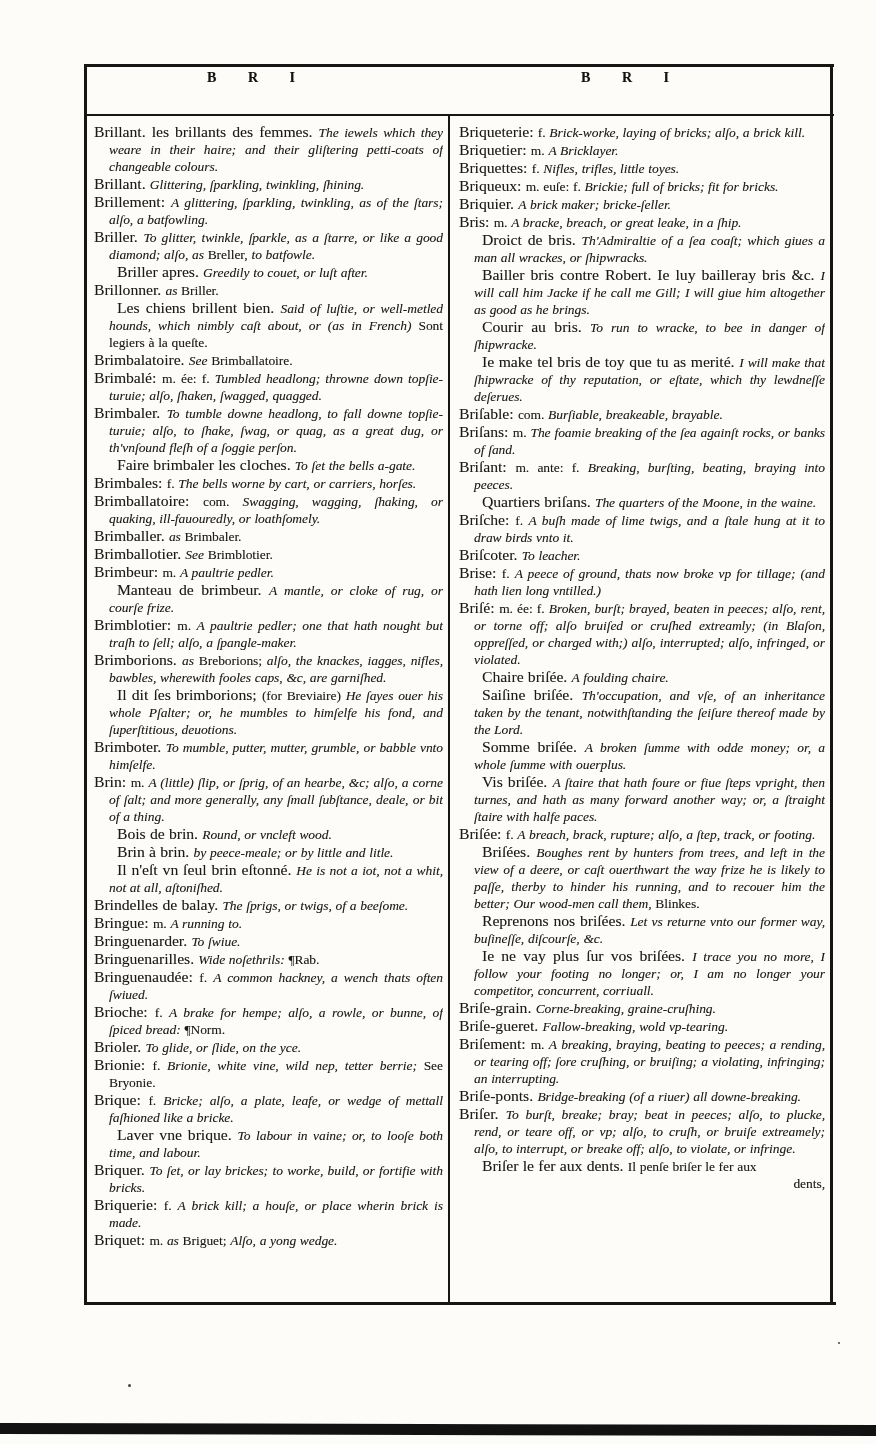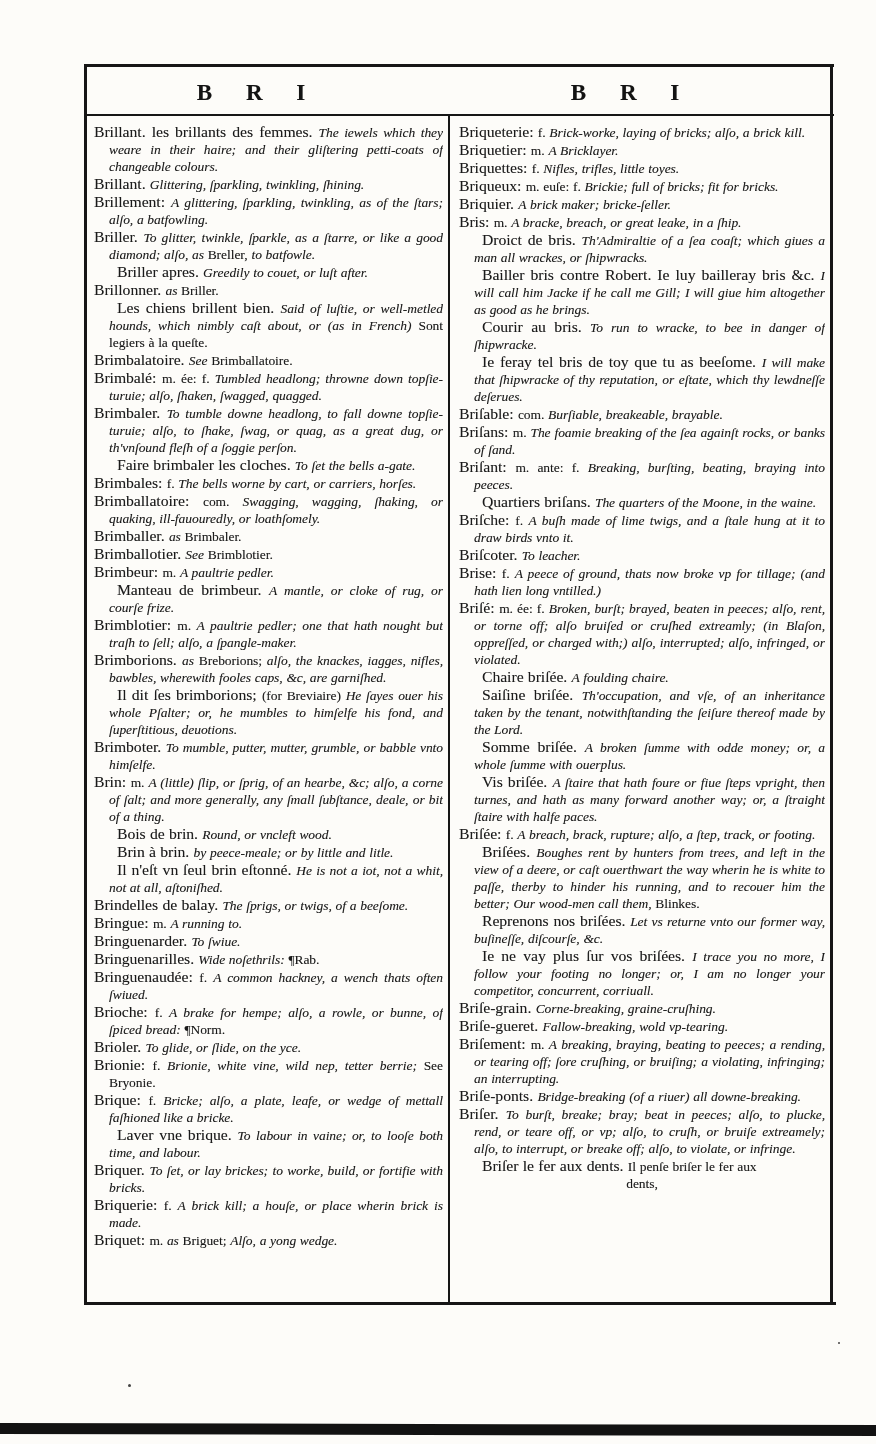--- a/index.html
+++ b/index.html
@@ -3,32 +3,32 @@
 <meta charset="utf-8">
 <style>
   html,body{margin:0;padding:0;background:#ffffff;}
   .sheet{
     position:relative;width:876px;height:1444px;background:#fdfcf9;
     font-family:"Liberation Serif", serif;color:#1a1a1a;overflow:hidden;
     text-shadow:0.25px 0.25px 0 rgba(25,25,25,0.35);
   }
   .rule{position:absolute;background:#161616;}
   .col-header{
-    position:absolute;top:80px;width:200px;text-align:center;
-    font-size:23px;font-weight:bold;letter-spacing:14px;color:#131313;
+    position:absolute;top:70px;width:200px;text-align:center;
+    font-size:14px;font-weight:bold;letter-spacing:14px;color:#131313;
   }
   .col{
     position:absolute;top:123px;font-size:13.4px;line-height:17px;
     text-align:justify;word-spacing:0.4px;max-height:1178px;overflow:hidden;
   }
   .col-left{left:94px;width:349px;}
   .col-right{left:459px;width:366px;}
   .entry{padding-left:15px;text-indent:-15px;}
   .entry.sub{text-indent:8px;}
-  .entry.rightline{text-align:center;padding-left:0;text-indent:0;}
+  .entry.rightline{text-align:right;padding-left:0;text-indent:0;}
   .h{font-size:15.6px;}
   .r{font-size:13.4px;}
   .i{font-style:italic;}
   .page-edge{position:absolute;left:0;top:1424px;width:876px;height:11px;background:#121212;transform:rotate(0.12deg);}
   .speck{position:absolute;background:#444;border-radius:50%;}
 </style>
 </head>
 <body>
 
 <div class="sheet">
@@ -86,35 +86,35 @@
   <div class="col col-right" id="col-right">
       <div class="entry"><span class="h">Briqueterie: </span><span class="r">f. </span><span class="i">Brick-worke, laying of bricks; alſo, a brick kill.</span></div>
       <div class="entry"><span class="h">Briquetier: </span><span class="r">m. </span><span class="i">A Bricklayer.</span></div>
       <div class="entry"><span class="h">Briquettes: </span><span class="r">f. </span><span class="i">Nifles, trifles, little toyes.</span></div>
       <div class="entry"><span class="h">Briqueux: </span><span class="r">m. euſe: f. </span><span class="i">Brickie; full of bricks; fit for bricks.</span></div>
       <div class="entry"><span class="h">Briquier. </span><span class="i">A brick maker; bricke-ſeller.</span></div>
       <div class="entry"><span class="h">Bris: </span><span class="r">m. </span><span class="i">A bracke, breach, or great leake, in a ſhip.</span></div>
       <div class="entry sub"><span class="h">Droict de bris. </span><span class="i">Th'Admiraltie of a ſea coaſt; which giues a man all wrackes, or ſhipwracks.</span></div>
       <div class="entry sub"><span class="h">Bailler bris contre Robert. Ie luy bailleray bris &amp;c. </span><span class="i">I will call him Jacke if he call me Gill; I will giue him altogether as good as he brings.</span></div>
       <div class="entry sub"><span class="h">Courir au bris. </span><span class="i">To run to wracke, to bee in danger of ſhipwracke.</span></div>
-      <div class="entry sub"><span class="h">Ie feray tel bris de toy que tu as beeſome. </span><span class="i">I will make that ſhipwracke of thy reputation, or eſtate, which thy lewdneſſe deſerues.</span></div>
+      <div class="entry sub"><span class="h">Ie make tel bris de toy que tu as merité. </span><span class="i">I will make that ſhipwracke of thy reputation, or eſtate, which thy lewdneſſe deſerues.</span></div>
       <div class="entry"><span class="h">Briſable: </span><span class="r">com. </span><span class="i">Burſiable, breakeable, brayable.</span></div>
       <div class="entry"><span class="h">Briſans: </span><span class="r">m. </span><span class="i">The foamie breaking of the ſea againſt rocks, or banks of ſand.</span></div>
       <div class="entry"><span class="h">Briſant: </span><span class="r">m. ante: f. </span><span class="i">Breaking, burſting, beating, braying into peeces.</span></div>
       <div class="entry sub"><span class="h">Quartiers briſans. </span><span class="i">The quarters of the Moone, in the waine.</span></div>
       <div class="entry"><span class="h">Briſche: </span><span class="r">f. </span><span class="i">A buſh made of lime twigs, and a ſtale hung at it to draw birds vnto it.</span></div>
       <div class="entry"><span class="h">Briſcoter. </span><span class="i">To leacher.</span></div>
       <div class="entry"><span class="h">Brise: </span><span class="r">f. </span><span class="i">A peece of ground, thats now broke vp for tillage; (and hath lien long vntilled.)</span></div>
       <div class="entry"><span class="h">Briſé: </span><span class="r">m. ée: f. </span><span class="i">Broken, burſt; brayed, beaten in peeces; alſo, rent, or torne off; alſo bruiſed or cruſhed extreamly; (in Blaſon, oppreſſed, or charged with;) alſo, interrupted; alſo, infringed, or violated.</span></div>
       <div class="entry sub"><span class="h">Chaire briſée. </span><span class="i">A foulding chaire.</span></div>
       <div class="entry sub"><span class="h">Saiſine briſée. </span><span class="i">Th'occupation, and vſe, of an inheritance taken by the tenant, notwithſtanding the ſeiſure thereof made by the Lord.</span></div>
       <div class="entry sub"><span class="h">Somme briſée. </span><span class="i">A broken ſumme with odde money; or, a whole ſumme with ouerplus.</span></div>
       <div class="entry sub"><span class="h">Vis briſée. </span><span class="i">A ſtaire that hath foure or fiue ſteps vpright, then turnes, and hath as many forward another way; or, a ſtraight ſtaire with halfe paces.</span></div>
       <div class="entry"><span class="h">Briſée: </span><span class="r">f. </span><span class="i">A breach, brack, rupture; alſo, a ſtep, track, or footing.</span></div>
-      <div class="entry sub"><span class="h">Briſées. </span><span class="i">Boughes rent by hunters from trees, and left in the view of a deere, or caſt ouerthwart the way wherin he is white to paſſe, therby to hinder his running, and to recouer him the better; Our wood-men call them, </span><span class="r">Blinkes.</span></div>
+      <div class="entry sub"><span class="h">Briſées. </span><span class="i">Boughes rent by hunters from trees, and left in the view of a deere, or caſt ouerthwart the way frize he is likely to paſſe, therby to hinder his running, and to recouer him the better; Our wood-men call them, </span><span class="r">Blinkes.</span></div>
       <div class="entry sub"><span class="h">Reprenons nos briſées. </span><span class="i">Let vs returne vnto our former way, buſineſſe, diſcourſe, &amp;c.</span></div>
       <div class="entry sub"><span class="h">Ie ne vay plus ſur vos briſées. </span><span class="i">I trace you no more, I follow your footing no longer; or, I am no longer your competitor, concurrent, corriuall.</span></div>
       <div class="entry"><span class="h">Briſe-grain. </span><span class="i">Corne-breaking, graine-cruſhing.</span></div>
       <div class="entry"><span class="h">Briſe-gueret. </span><span class="i">Fallow-breaking, wold vp-tearing.</span></div>
       <div class="entry"><span class="h">Briſement: </span><span class="r">m. </span><span class="i">A breaking, braying, beating to peeces; a rending, or tearing off; ſore cruſhing, or bruiſing; a violating, infringing; an interrupting.</span></div>
       <div class="entry"><span class="h">Briſe-ponts. </span><span class="i">Bridge-breaking (of a riuer) all downe-breaking.</span></div>
       <div class="entry"><span class="h">Briſer. </span><span class="i">To burſt, breake; bray; beat in peeces; alſo, to plucke, rend, or teare off, or vp; alſo, to cruſh, or bruiſe extreamely; alſo, to interrupt, or breake off; alſo, to violate, or infringe.</span></div>
       <div class="entry sub"><span class="h">Briſer le fer aux dents. </span><span class="r">Il penſe briſer le fer aux</span></div>
       <div class="entry rightline"><span class="r">dents,</span></div>
     </div>

